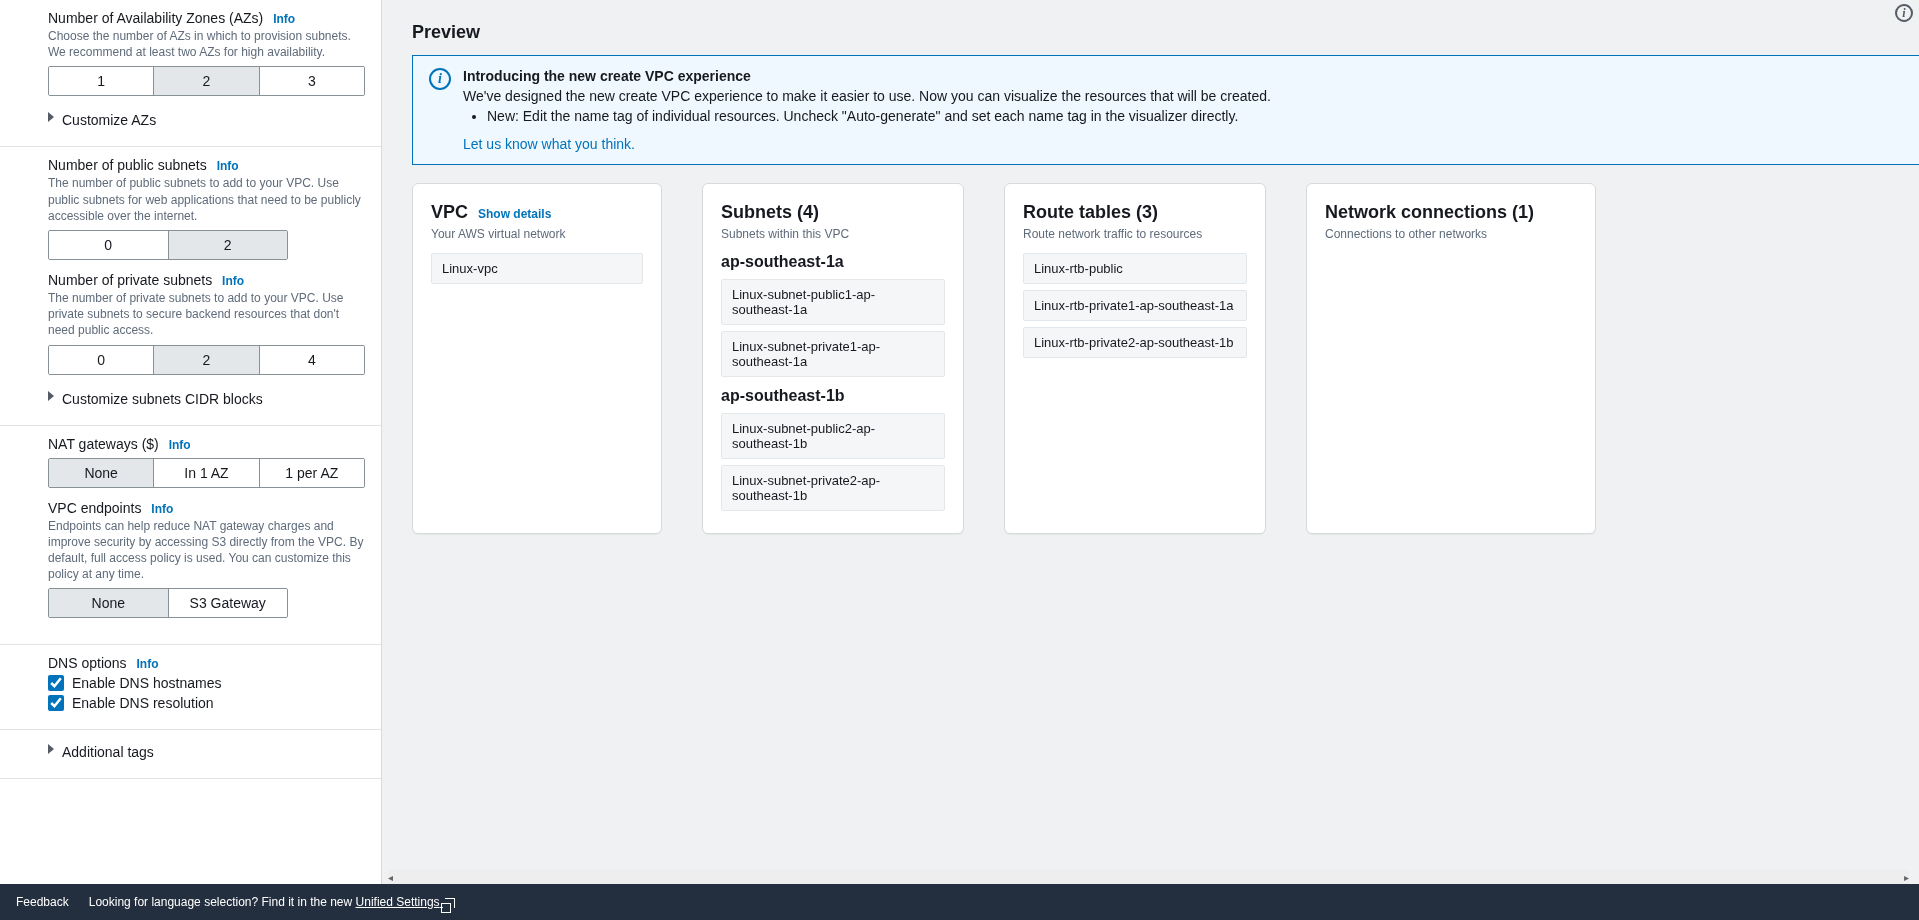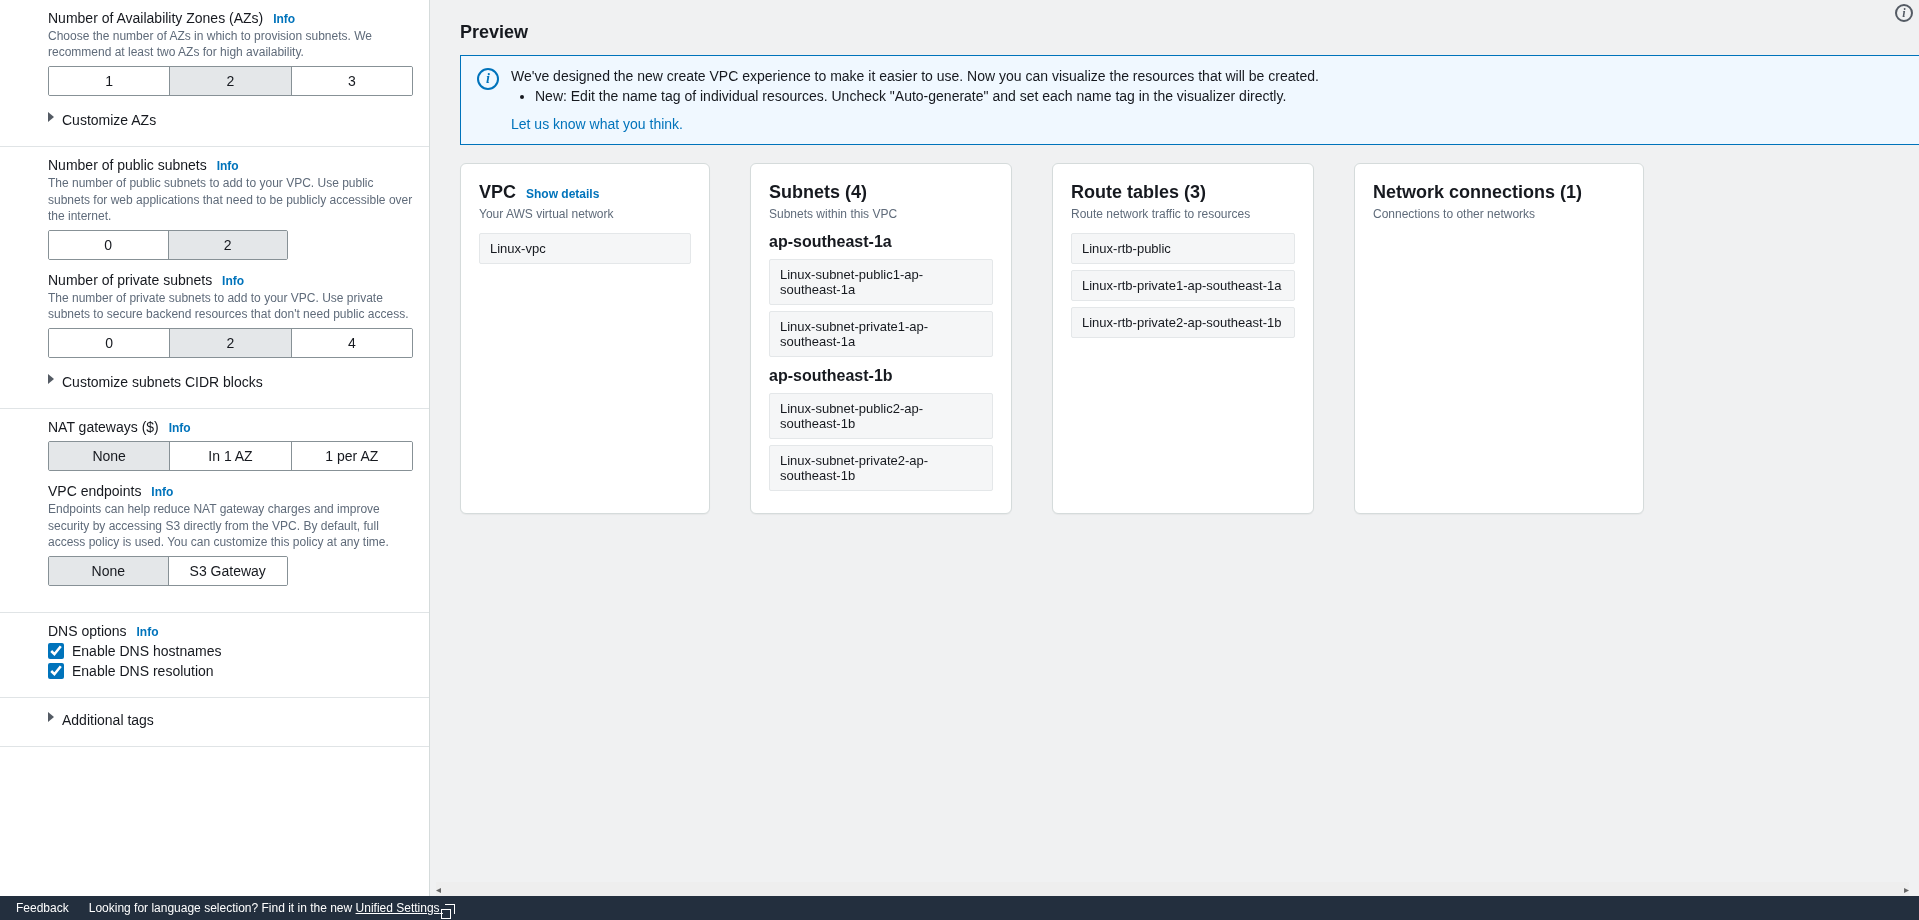--- a/index.html
+++ b/index.html
@@ -1,19 +1,19 @@
 <!DOCTYPE html>
 <html><head>
 <meta charset="utf-8">
 <style>
   * { box-sizing: border-box; margin: 0; padding: 0; }
   body { font-family: "Amazon Ember", "Helvetica Neue", Arial, sans-serif; font-size: 14px; color: #16191f; background: #f0f1f2; overflow: hidden; }
   .viewport { width: 1919px; height: 920px; display: flex; flex-direction: column; }
   .main-row { flex: 1; display: flex; overflow: hidden; }
-  .left-col { width: 430px; background: #fff; overflow-y: auto; border-right: 1px solid #d5dbdb; }
+  .left-col { width: 382px; background: #fff; overflow-y: auto; border-right: 1px solid #d5dbdb; }
   .right-col { flex: 1; background: #f0f1f2; overflow: auto; padding: 12px 0 0 0; position: relative; }
   .right-scroll { min-width: 1700px; padding-right: 24px; padding-bottom: 40px; }
   .section { padding: 10px 16px 14px 48px; border-bottom: 1px solid #e0e4e6; }
   .section.noborder { border-bottom: none; }
   .field { margin-bottom: 12px; }
   .field-label { font-size: 14px; color: #16191f; display: inline-block; }
   .info-link { color: #0073bb; font-size: 12px; font-weight: 600; margin-left: 6px; cursor: pointer; }
   .hint { font-size: 12px; color: #5f6b7a; line-height: 1.35; margin-top: 2px; margin-bottom: 6px; }
   .seg { display: flex; border: 1px solid #879196; border-radius: 2px; overflow: hidden; margin-top: 6px; }
   .seg-item { flex: 1; text-align: center; padding: 6px 0; font-size: 14px; border-right: 1px solid #879196; cursor: pointer; background: #fff; }
@@ -39,21 +39,21 @@
   .card { background: #fff; border: 1px solid #d5dbdb; border-radius: 6px; padding: 18px 18px 22px 18px; width: 262px; box-shadow: 0 1px 1px rgba(0,0,0,0.04); }
   .card.w220 { width: 250px; }
   .card.w300 { width: 290px; }
   .card-header { display: flex; align-items: baseline; gap: 10px; }
   .card-title { font-size: 18px; font-weight: 700; }
   .card-link { color: #0073bb; font-size: 12px; font-weight: 600; cursor: pointer; }
   .card-sub { font-size: 12px; color: #5f6b7a; margin-top: 4px; margin-bottom: 12px; }
   .rsrc { background: #f5f6f7; border: 1px solid #e4e7e9; padding: 7px 10px; font-size: 13px; color: #16191f; margin-bottom: 6px; border-radius: 2px; cursor: pointer; }
   .rsrc:last-child { margin-bottom: 0; }
   .az-label { font-size: 16px; font-weight: 700; margin: 10px 0 8px 0; }
-  .footer { height: 24px; background: #232f3e; color: #fff; display: flex; align-items: center; padding: 0 16px; font-size: 12px; gap: 20px; }
+  .footer { height: 36px; background: #232f3e; color: #fff; display: flex; align-items: center; padding: 0 16px; font-size: 12px; gap: 20px; }
   .footer .right { margin-left: auto; display: flex; gap: 22px; align-items: center; }
   .footer a { color: #fff; text-decoration: none; cursor: pointer; }
   .footer .ulink { text-decoration: underline; }
   .ext-icon { display: inline-block; width: 10px; height: 10px; border: 1px solid #fff; border-bottom: none; border-left: none; position: relative; margin-left: 2px; vertical-align: middle; }
   .ext-icon::after { content: ""; position: absolute; width: 8px; height: 8px; border: 1px solid #fff; left: -4px; top: 4px; }
   .hscroll-hint { position: absolute; bottom: 0; left: 6px; right: 10px; height: 14px; background: #eee; display: flex; align-items: center; justify-content: space-between; font-size: 10px; color: #666; }
   .right-info { position: absolute; top: 4px; right: 6px; width: 18px; height: 18px; border: 2px solid #545b64; border-radius: 50%; display: flex; align-items: center; justify-content: center; font-family: Georgia,serif; font-style: italic; font-weight: bold; font-size: 12px; color: #545b64; cursor: pointer; }
 </style>
 </head>
 <body>
@@ -154,20 +154,21 @@
     </div>
 
     <div class="right-col">
       <div class="right-info">i</div>
       <div class="right-scroll" style="padding-left:30px;">
         <div class="preview-title">Preview</div>
 
         <div class="banner">
           <div class="info-icon"></div>
           <div>
+            <div class="banner-title">Introducing the new create VPC experience</div>
             <div class="banner-text">We've designed the new create VPC experience to make it easier to use. Now you can visualize the resources that will be created.</div>
             <ul>
                 <li>New: Edit the name tag of individual resources. Uncheck "Auto-generate" and set each name tag in the visualizer directly.</li>
               </ul>
             <span class="banner-link">Let us know what you think.</span>
           </div>
         </div>
 
         <div class="cards">
 

